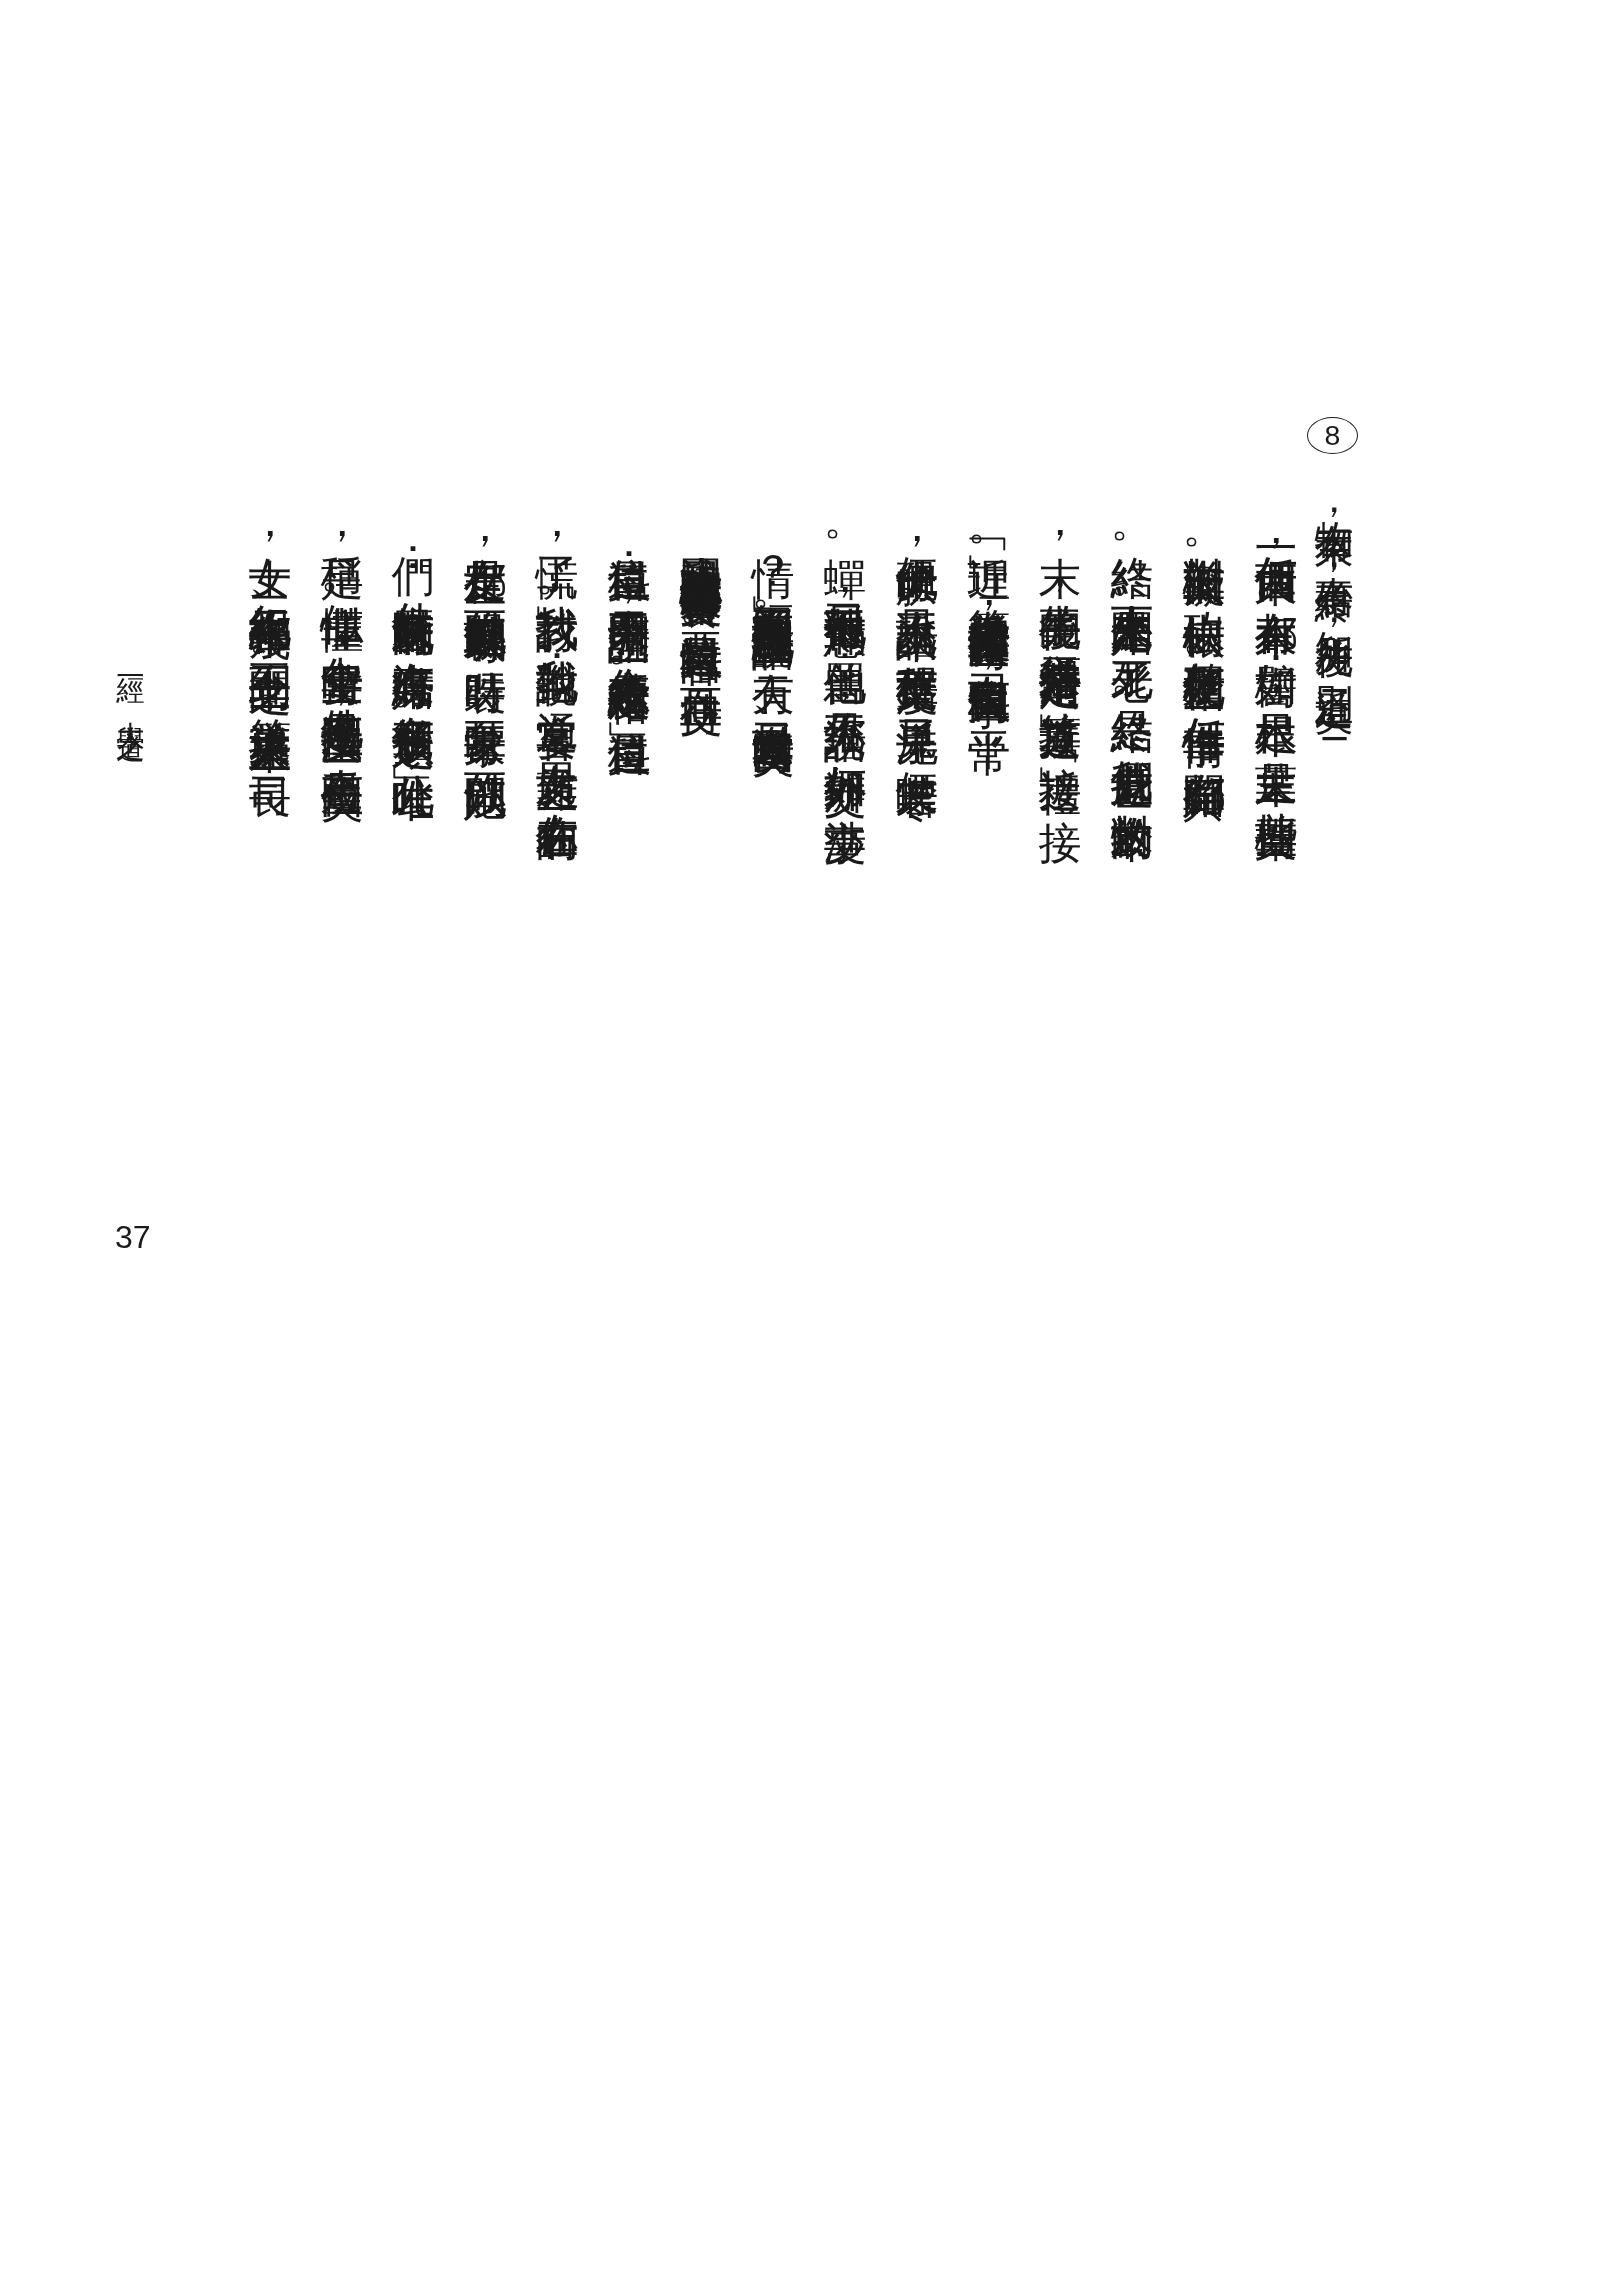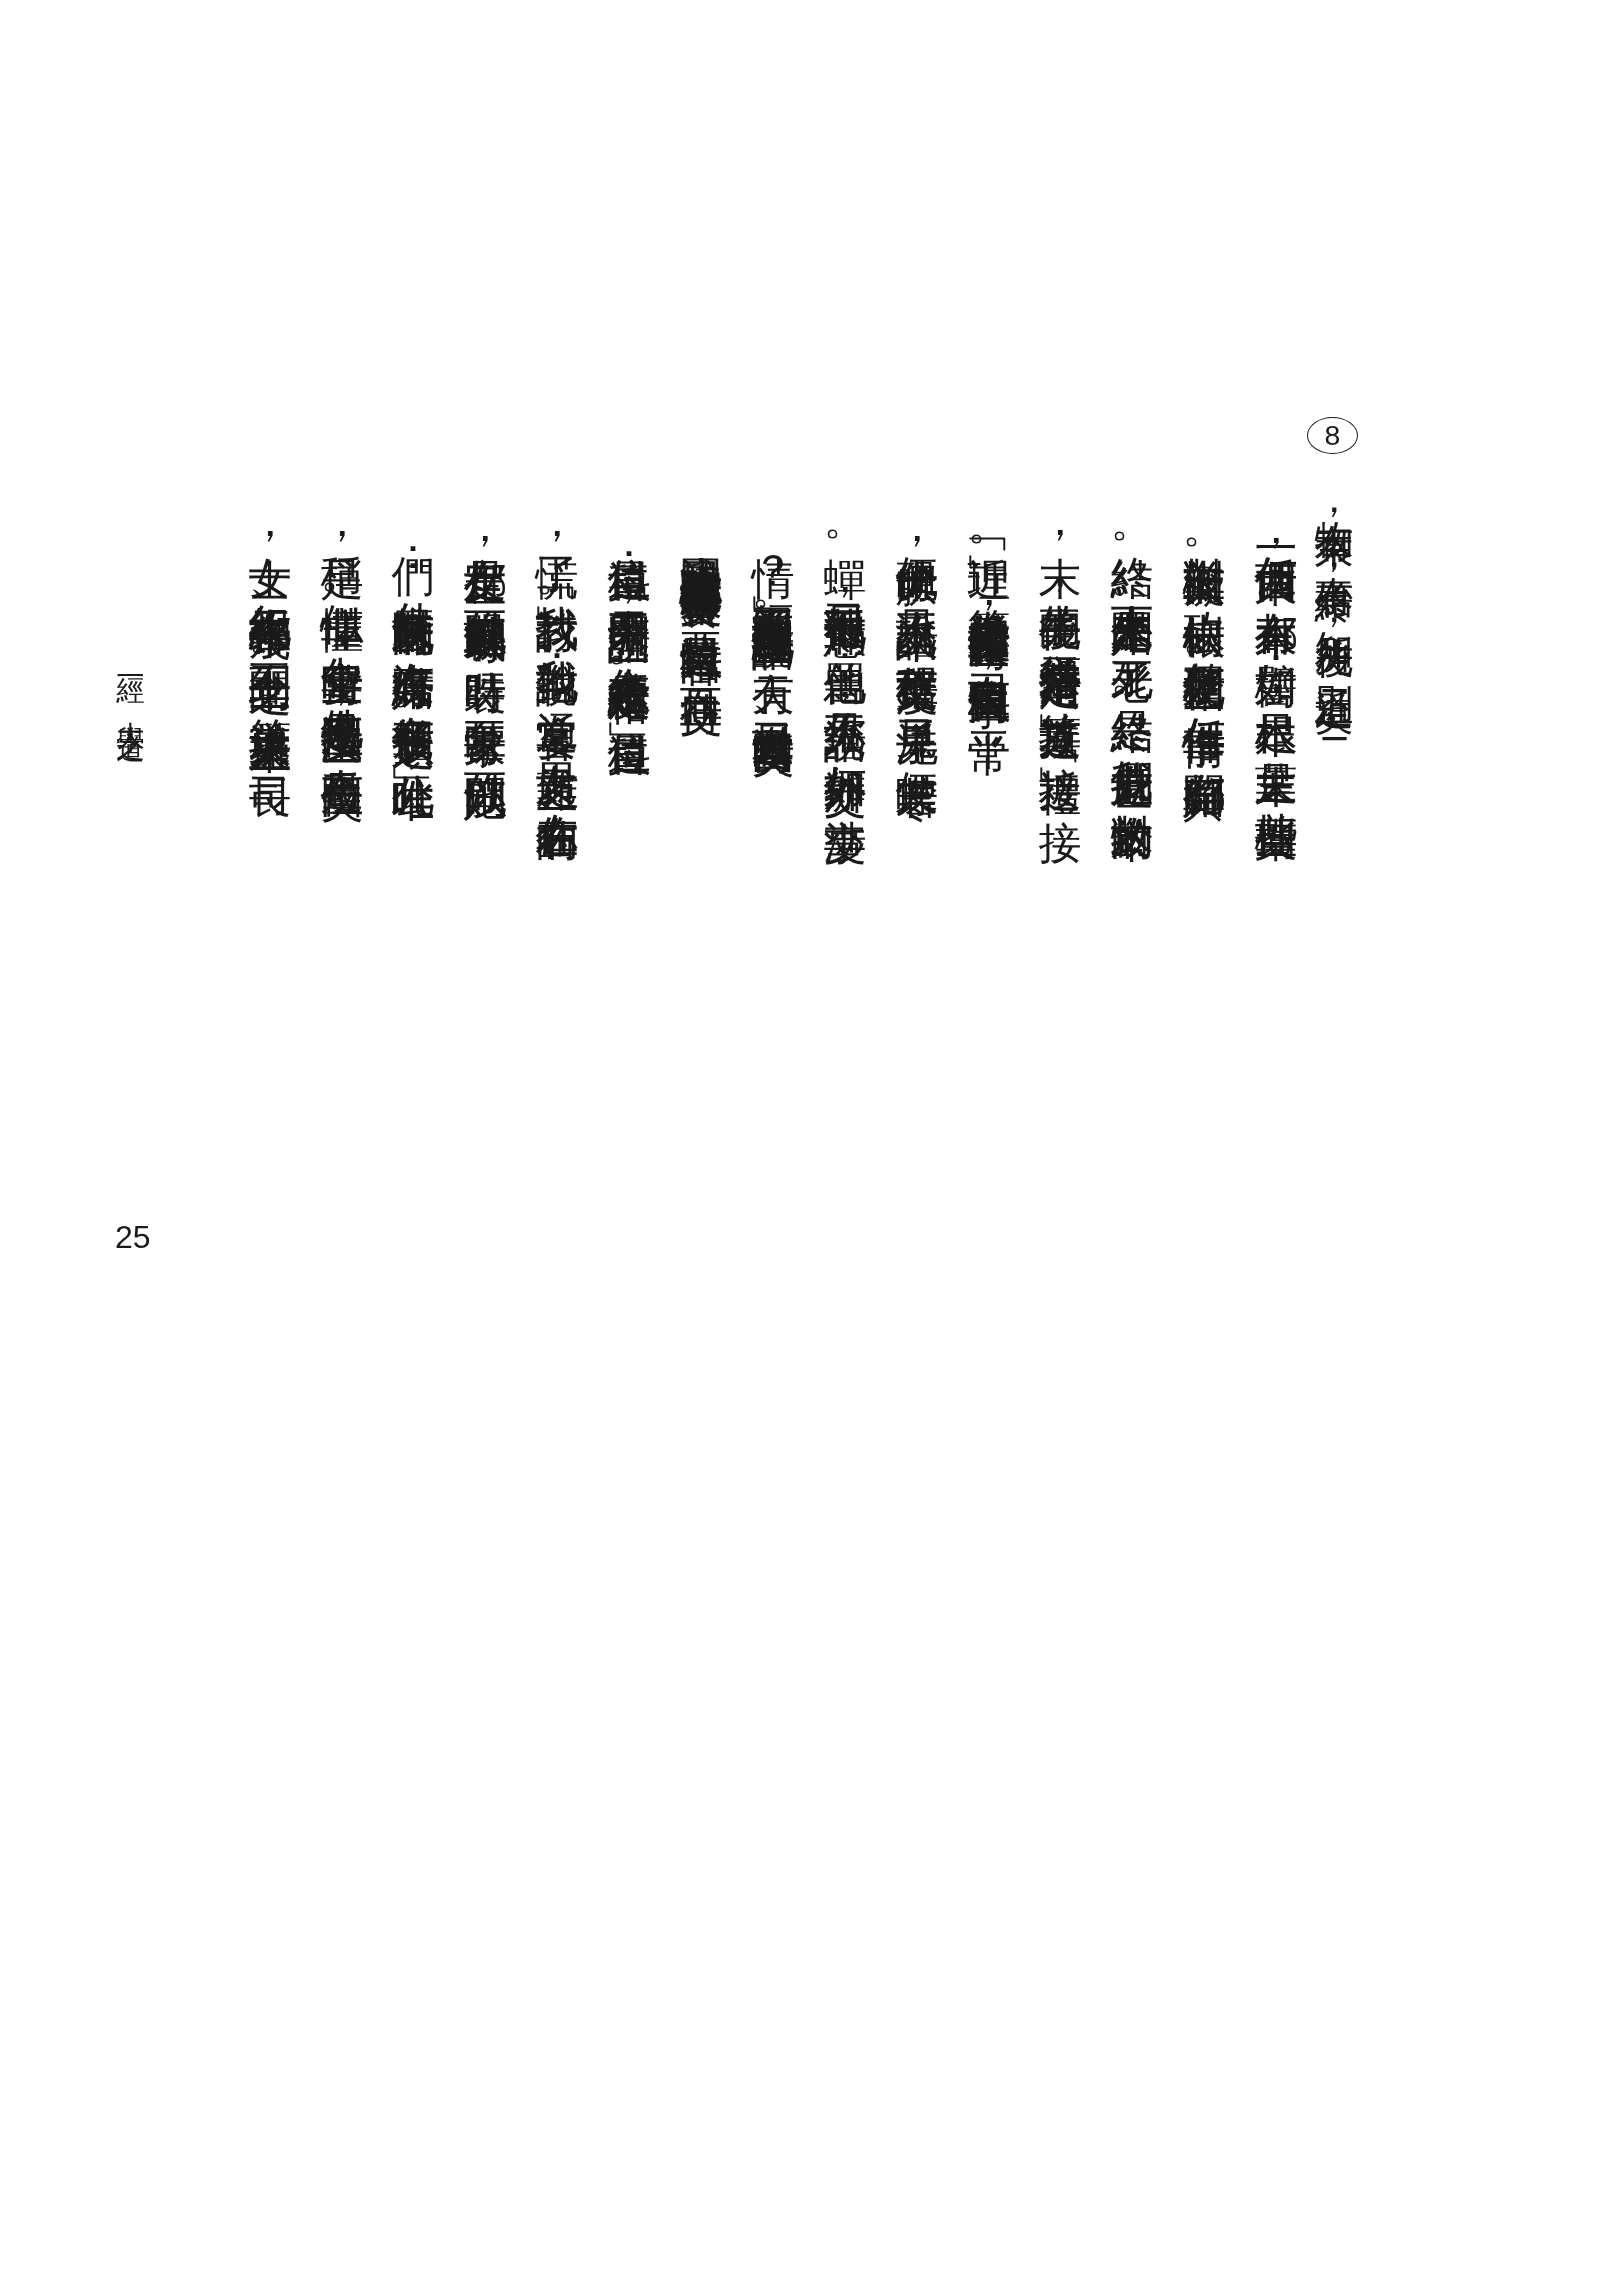--- a/index.html
+++ b/index.html
@@ -47,15 +47,15 @@
   <div class="vcol body-line" style="left:529px;">慌了，找我「討教」。我對他說：「通常宴客，男女雜處，在你左右的一</div>
   <div class="vcol body-line" style="left:457px;">定都是女生，你可以跟她們聊天氣呀、時裝呀，甚至家常呀。你可以問她</div>
   <div class="vcol body-line" style="left:385px;">們：什麼時候來台北的呀？有沒有結婚呀？有幾個孩子之類。」此公唯唯</div>
   <div class="vcol body-line" style="left:314px;">稱是，似懂非懂。中午宴會時，他左邊是一位法國女士，右手是一位美國</div>
   <div class="vcol body-line" style="left:242px;">女士，年紀大約都在二十幾、不到三十之間。第一道菜大拼盤上來，司長</div>
 </div>
 
 <div class="vcol running-head">經一　大學之道</div>
 
 <div class="folio">
-  <span>25</span>
+  <span>37</span>
 </div>
 
 
 </body></html>

